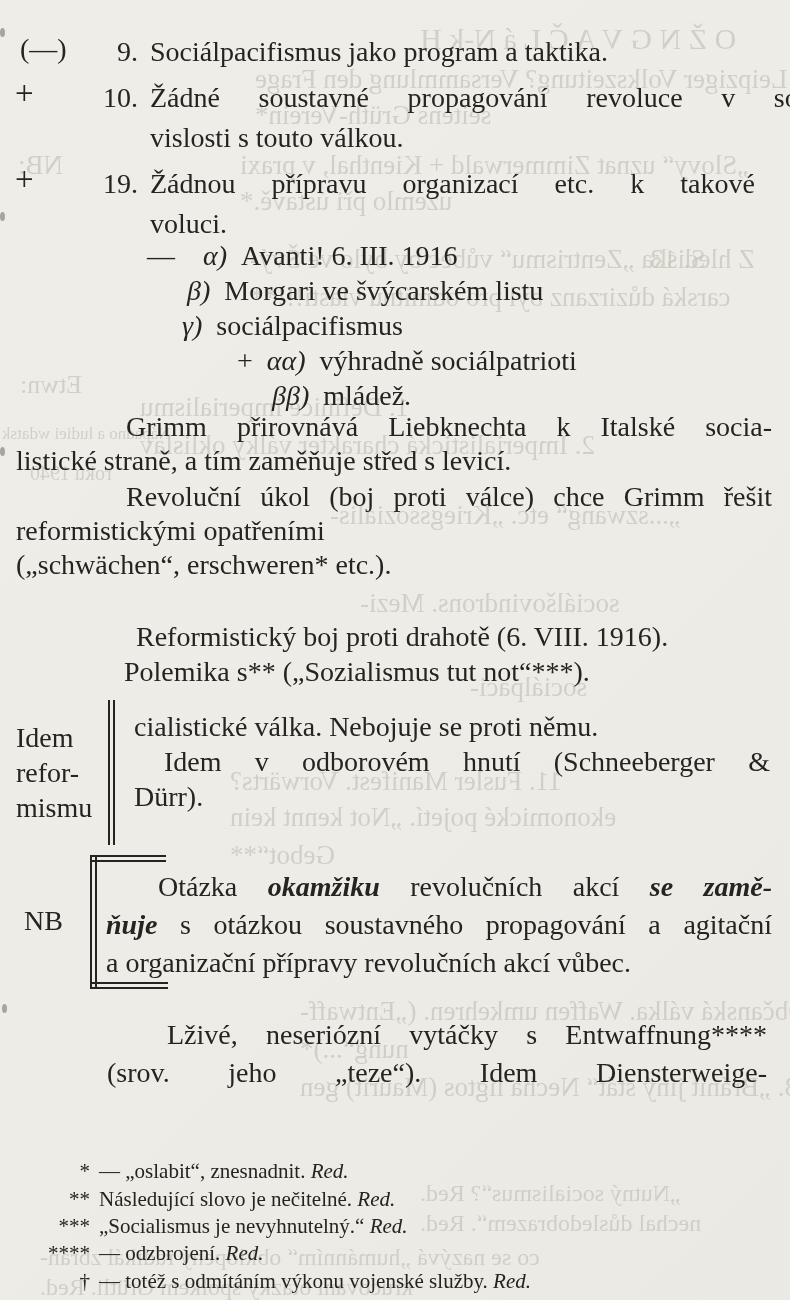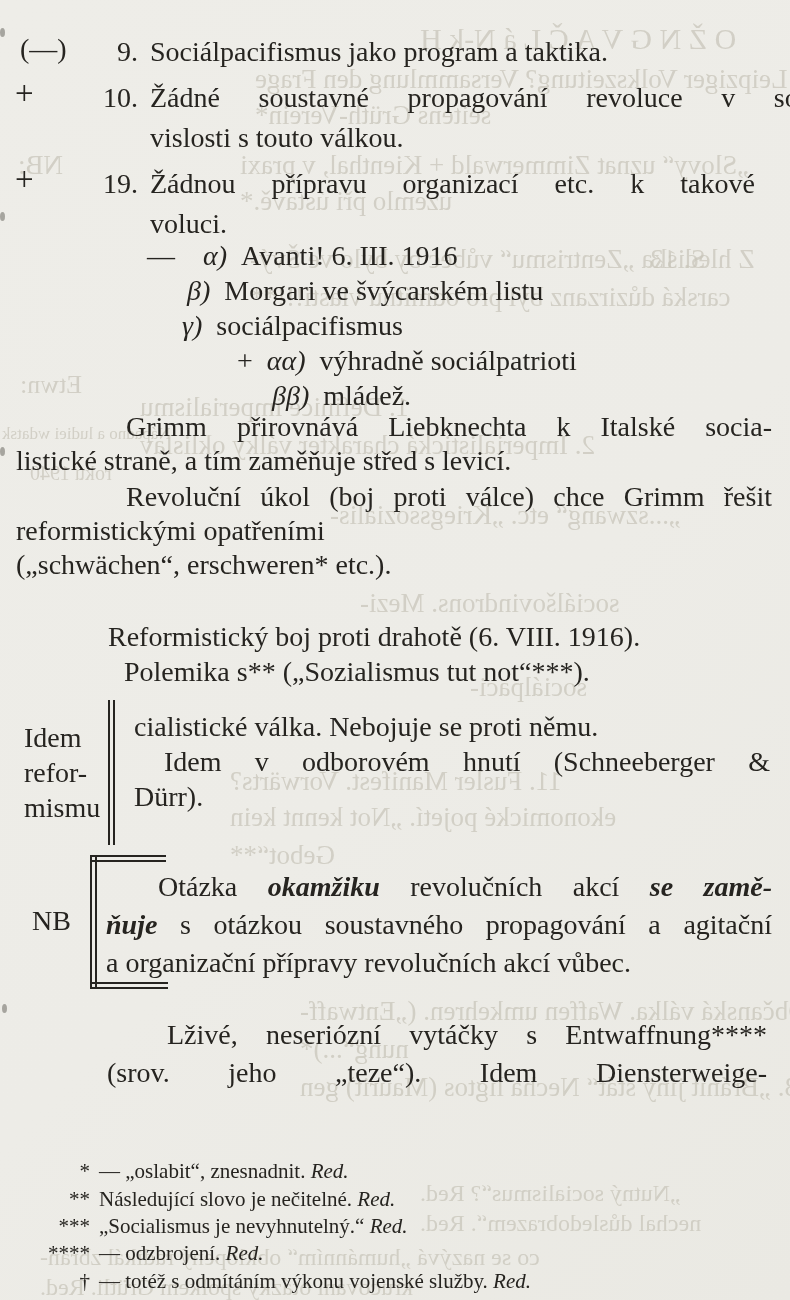--- a/index.html
+++ b/index.html
@@ -42,21 +42,20 @@
     text-align:right;line-height:var(--lh);font-size:28px;
   }
   
   .sline{position:absolute;font-size:28px;line-height:35px;height:35px;white-space:nowrap;}
   
   .mark{position:absolute;font-size:28px;line-height:34px;}
   .plus{font-size:33px;line-height:34px;}
   .margin-note{
     position:absolute;font-size:28px;line-height:35px;
     white-space:pre-line;
-    margin-left:8px;
   }
   
   .vrule{position:absolute;width:7px;box-sizing:border-box;
     border-left:2px solid var(--ink);border-right:2px solid var(--ink);}
   .hrule{position:absolute;height:7px;box-sizing:border-box;
     border-top:2px solid var(--ink);border-bottom:2px solid var(--ink);}
   
   .fnrow{position:absolute;left:10px;width:772px;font-size:21px;line-height:27px;height:27px;overflow:hidden;white-space:nowrap;}
   .fnmark{display:inline-block;width:80px;text-align:right;margin-right:9px;}
   
@@ -136,21 +135,21 @@
   <div class="tblock" style="left:16px;top:410px;width:756px;--ind:110px">
       <div class="tline jl ind">Grimm přirovnává Liebknechta k Italské socia-</div>
       <div class="tline">listické straně, a tím zaměňuje střed s levicí.</div>
     </div>
   <div class="tblock" style="left:16px;top:480px;width:756px;--ind:110px">
       <div class="tline jl ind">Revoluční úkol (boj proti válce) chce Grimm řešit</div>
       <div class="tline">reformistickými opatřeními</div>
       <div class="tline">(„schwächen“, erschweren* etc.).</div>
     </div>
 
-  <div class="sline" style="left:108px;top:619px">Reformistický boj proti drahotě (6. VIII. 1916).</div>
+  <div class="sline" style="left:136px;top:619px">Reformistický boj proti drahotě (6. VIII. 1916).</div>
   <div class="sline" style="left:124px;top:654px">Polemika s** („Sozialismus tut not“***).</div>
 
   <div class="margin-note" style="left:16px;top:720px;width:100px">Idem
 refor-
 mismu</div>
   <div class="vrule" style="left:108px;top:700px;height:145px"></div>
   <div class="tblock" style="left:134px;top:709px;width:636px;--lh:35px;--ind:30px">
       <div class="tline">cialistické válka. Nebojuje se proti němu.</div>
       <div class="tline jl ind">Idem v odborovém hnutí (Schneeberger &amp;</div>
       <div class="tline">Dürr).</div>

